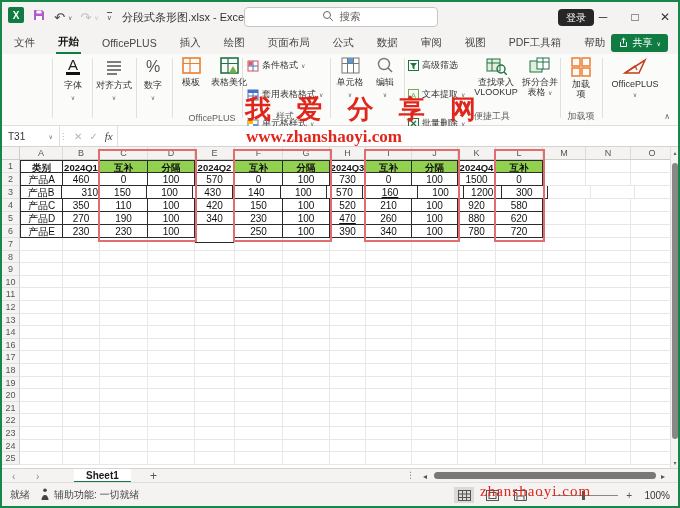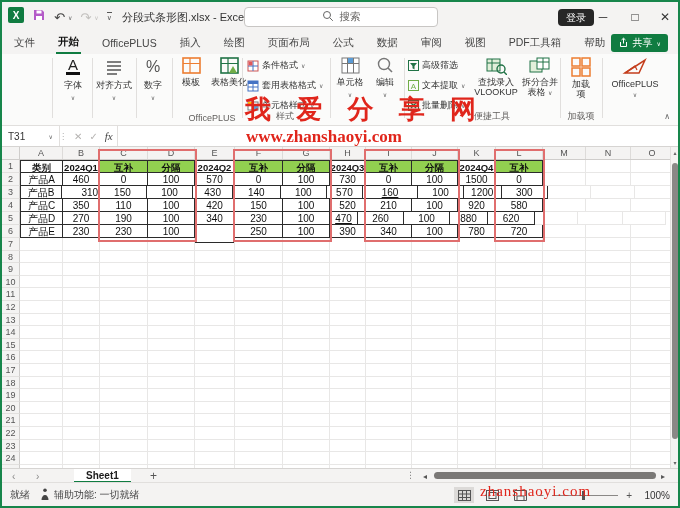--- a/index.html
+++ b/index.html
@@ -21,21 +21,21 @@
   .rtab { height:22px; display:flex; align-items:center; padding:0 2px; }
   .rtab.active { color:#111; font-weight:bold; border-bottom:2.5px solid #107c41; }
   .sharebtn { position:absolute; right:10px; top:2px; height:18px; background:#107c41; color:#fff; border-radius:3px; font-size:10px; display:flex; align-items:center; gap:4px; padding:0 7px; }
   .sharebtn .chev { font-size:6px; }
 
   
   .ribbon { position:absolute; left:0; top:52px; width:676px; height:72px; background:#fbfbfa; border-bottom:1px solid #e1dfdd; }
   .rsep { position:absolute; top:4px; width:1px; height:60px; background:#e1dfdd; }
   .bigbtn { position:absolute; top:3px; display:flex; flex-direction:column; align-items:center; gap:2px; font-size:9px; color:#333; }
   .bigbtn .chev { font-size:6px; color:#666; }
-  .stack { position:absolute; display:flex; flex-direction:column; gap:5px; }
+  .stack { position:absolute; display:flex; flex-direction:column; gap:14px; }
   .smallbtn { display:flex; align-items:center; gap:3px; height:15px; font-size:9px; color:#333; white-space:nowrap; }
   .smallbtn .chev { font-size:6px; color:#666; }
   .grplabel { position:absolute; bottom:2px; font-size:9px; color:#605e5c; text-align:center; }
   .collapse { position:absolute; right:8px; bottom:4px; font-size:8px; color:#666; }
   .two-line { line-height:10px; text-align:center; }
 
   
   .fbar { position:absolute; left:0; top:124px; width:676px; height:21px; background:#fff; border-bottom:1px solid #d6d4d2; display:flex; align-items:stretch; }
   .namebox { width:58px; border-right:1px solid #e1dfdd; display:flex; align-items:center; justify-content:space-between; padding:0 6px; font-size:10px; color:#333; }
   .namebox .chev { font-size:6px; color:#666; }
@@ -427,21 +427,21 @@
         </div>
         <div class="grow" style="height: 13px; line-height: 13px;">
           <div class="rowhdr">5</div>
           <div class="cell tcell first" style="width: 43px;">产品D</div>
           <div class="cell tcell" style="width: 37px;">270</div>
           <div class="cell tcell" style="width: 48px;">190</div>
           <div class="cell tcell" style="width: 47px;">100</div>
           <div class="cell tcell" style="width: 40px;">340</div>
           <div class="cell tcell" style="width: 48px;">230</div>
           <div class="cell tcell" style="width: 47px;">100</div>
-          <div class="cell tcell" style="width: 28px; text-decoration: underline;">470</div>
+          <div class="cell tcell" style="width: 36px; text-decoration: underline;">470</div>
           <div class="cell tcell" style="width: 46px;">260</div>
           <div class="cell tcell" style="width: 46px;">100</div>
           <div class="cell tcell" style="width: 38px;">880</div>
           <div class="cell tcell" style="width: 47px;">620</div>
           <div class="cell ecell" style="width: 43px;"></div>
           <div class="cell ecell" style="width: 45px;"></div>
           <div class="cell ecell" style="width: 43px;"></div>
         </div>
         <div class="grow" style="height: 13px; line-height: 13px;">
           <div class="rowhdr">6</div>
@@ -582,38 +582,20 @@
           <div class="cell ecell" style="width: 46px;"></div>
           <div class="cell ecell" style="width: 46px;"></div>
           <div class="cell ecell" style="width: 38px;"></div>
           <div class="cell ecell" style="width: 47px;"></div>
           <div class="cell ecell" style="width: 43px;"></div>
           <div class="cell ecell" style="width: 45px;"></div>
           <div class="cell ecell" style="width: 43px;"></div>
         </div>
         <div class="grow" style="height: 12.6px; line-height: 12.6px;">
           <div class="rowhdr">14</div>
-          <div class="cell ecell" style="width: 43px;"></div>
-          <div class="cell ecell" style="width: 37px;"></div>
-          <div class="cell ecell" style="width: 48px;"></div>
-          <div class="cell ecell" style="width: 47px;"></div>
-          <div class="cell ecell" style="width: 40px;"></div>
-          <div class="cell ecell" style="width: 48px;"></div>
-          <div class="cell ecell" style="width: 47px;"></div>
-          <div class="cell ecell" style="width: 36px;"></div>
-          <div class="cell ecell" style="width: 46px;"></div>
-          <div class="cell ecell" style="width: 46px;"></div>
-          <div class="cell ecell" style="width: 38px;"></div>
-          <div class="cell ecell" style="width: 47px;"></div>
-          <div class="cell ecell" style="width: 43px;"></div>
-          <div class="cell ecell" style="width: 45px;"></div>
-          <div class="cell ecell" style="width: 43px;"></div>
-        </div>
-        <div class="grow" style="height: 12.6px; line-height: 12.6px;">
-          <div class="rowhdr">15</div>
           <div class="cell ecell" style="width: 43px;"></div>
           <div class="cell ecell" style="width: 37px;"></div>
           <div class="cell ecell" style="width: 48px;"></div>
           <div class="cell ecell" style="width: 47px;"></div>
           <div class="cell ecell" style="width: 40px;"></div>
           <div class="cell ecell" style="width: 48px;"></div>
           <div class="cell ecell" style="width: 47px;"></div>
           <div class="cell ecell" style="width: 36px;"></div>
           <div class="cell ecell" style="width: 46px;"></div>
           <div class="cell ecell" style="width: 46px;"></div>

